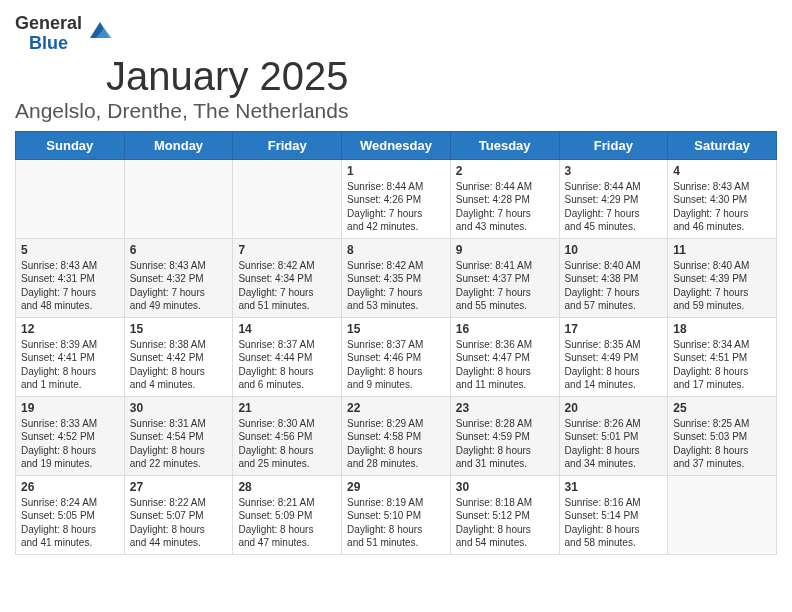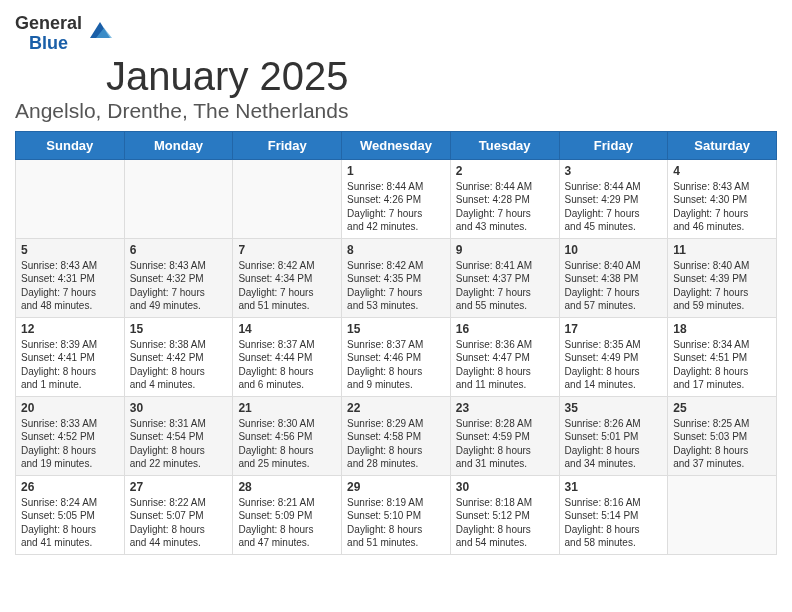--- a/index.html
+++ b/index.html
@@ -211,41 +211,41 @@
           <span class="day-number">17</span>
           <div class="day-info">Sunrise: 8:35 AM<br>Sunset: 4:49 PM<br>Daylight: 8 hours<br>and 14 minutes.</div>
         </td>
         <td>
           <span class="day-number">18</span>
           <div class="day-info">Sunrise: 8:34 AM<br>Sunset: 4:51 PM<br>Daylight: 8 hours<br>and 17 minutes.</div>
         </td>
       </tr>
       <tr>
         <td>
-          <span class="day-number">20</span>
+          <span class="day-number">19</span>
           <div class="day-info">Sunrise: 8:33 AM<br>Sunset: 4:52 PM<br>Daylight: 8 hours<br>and 19 minutes.</div>
         </td>
         <td>
           <span class="day-number">30</span>
           <div class="day-info">Sunrise: 8:31 AM<br>Sunset: 4:54 PM<br>Daylight: 8 hours<br>and 22 minutes.</div>
         </td>
         <td>
           <span class="day-number">21</span>
           <div class="day-info">Sunrise: 8:30 AM<br>Sunset: 4:56 PM<br>Daylight: 8 hours<br>and 25 minutes.</div>
         </td>
         <td>
           <span class="day-number">22</span>
           <div class="day-info">Sunrise: 8:29 AM<br>Sunset: 4:58 PM<br>Daylight: 8 hours<br>and 28 minutes.</div>
         </td>
         <td>
           <span class="day-number">23</span>
           <div class="day-info">Sunrise: 8:28 AM<br>Sunset: 4:59 PM<br>Daylight: 8 hours<br>and 31 minutes.</div>
         </td>
         <td>
-          <span class="day-number">35</span>
+          <span class="day-number">20</span>
           <div class="day-info">Sunrise: 8:26 AM<br>Sunset: 5:01 PM<br>Daylight: 8 hours<br>and 34 minutes.</div>
         </td>
         <td>
           <span class="day-number">25</span>
           <div class="day-info">Sunrise: 8:25 AM<br>Sunset: 5:03 PM<br>Daylight: 8 hours<br>and 37 minutes.</div>
         </td>
       </tr>
       <tr>
         <td>
           <span class="day-number">26</span>

